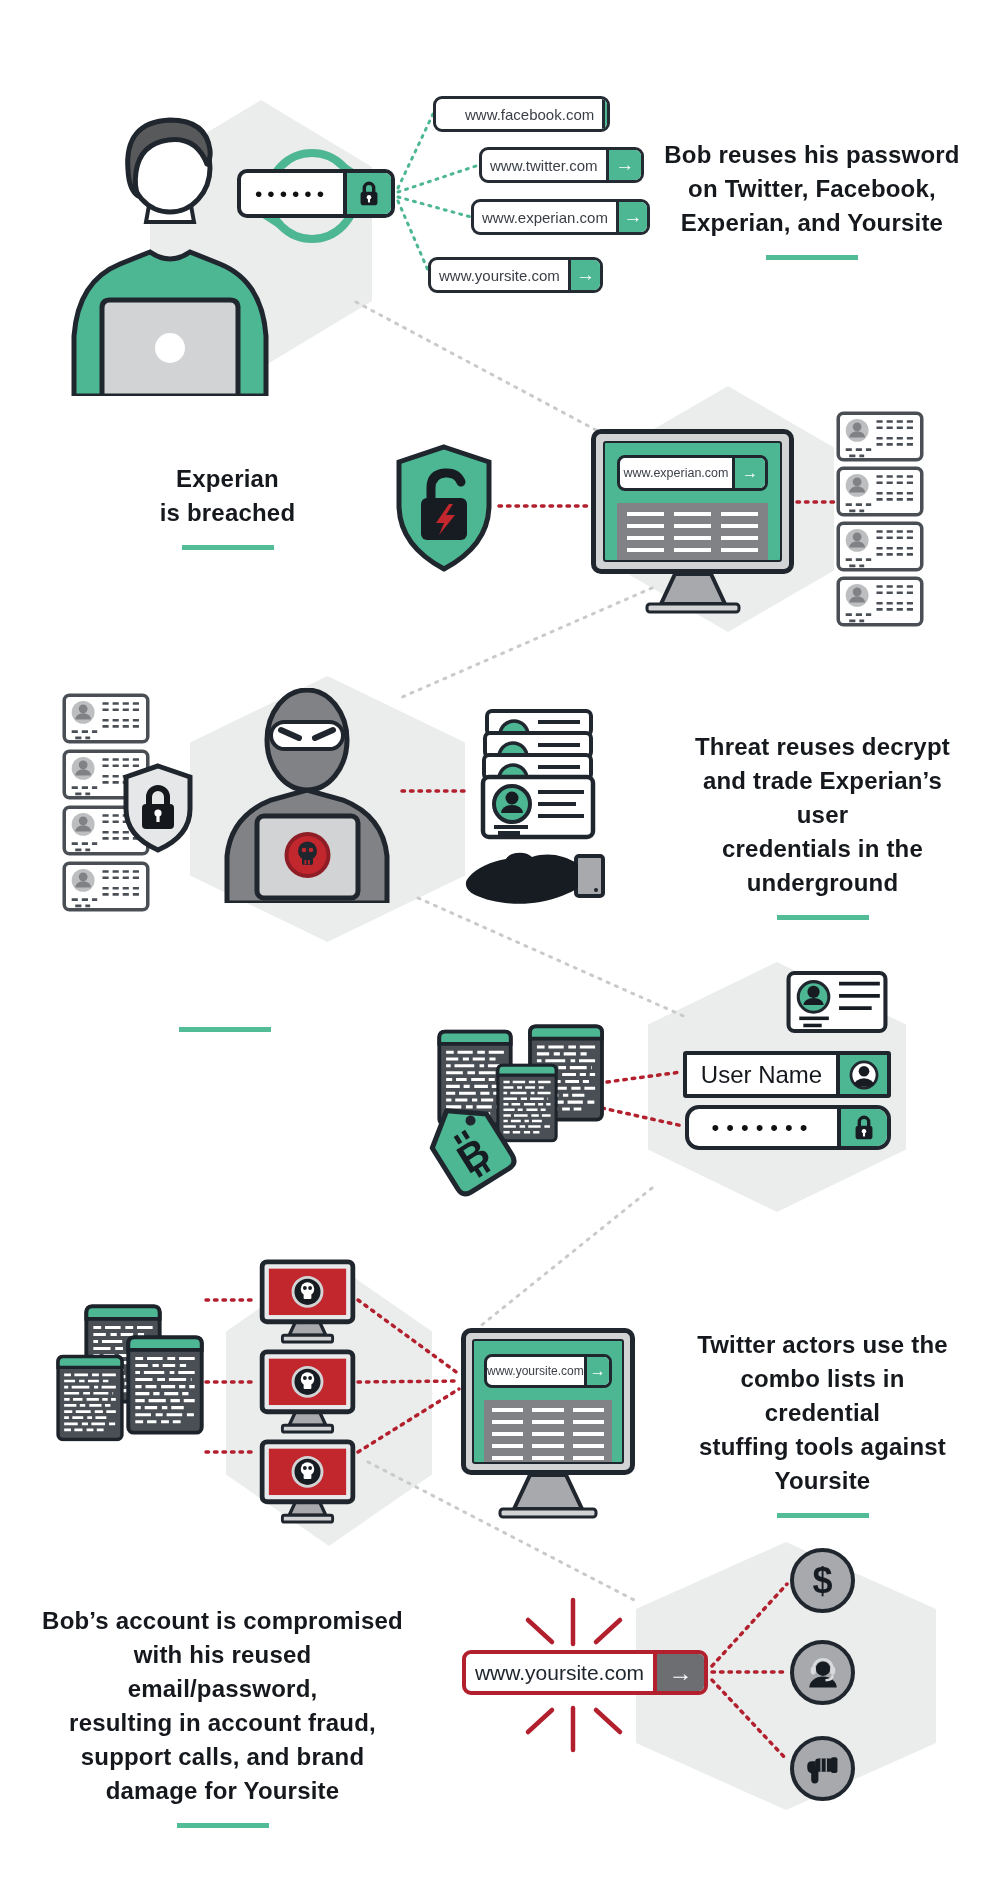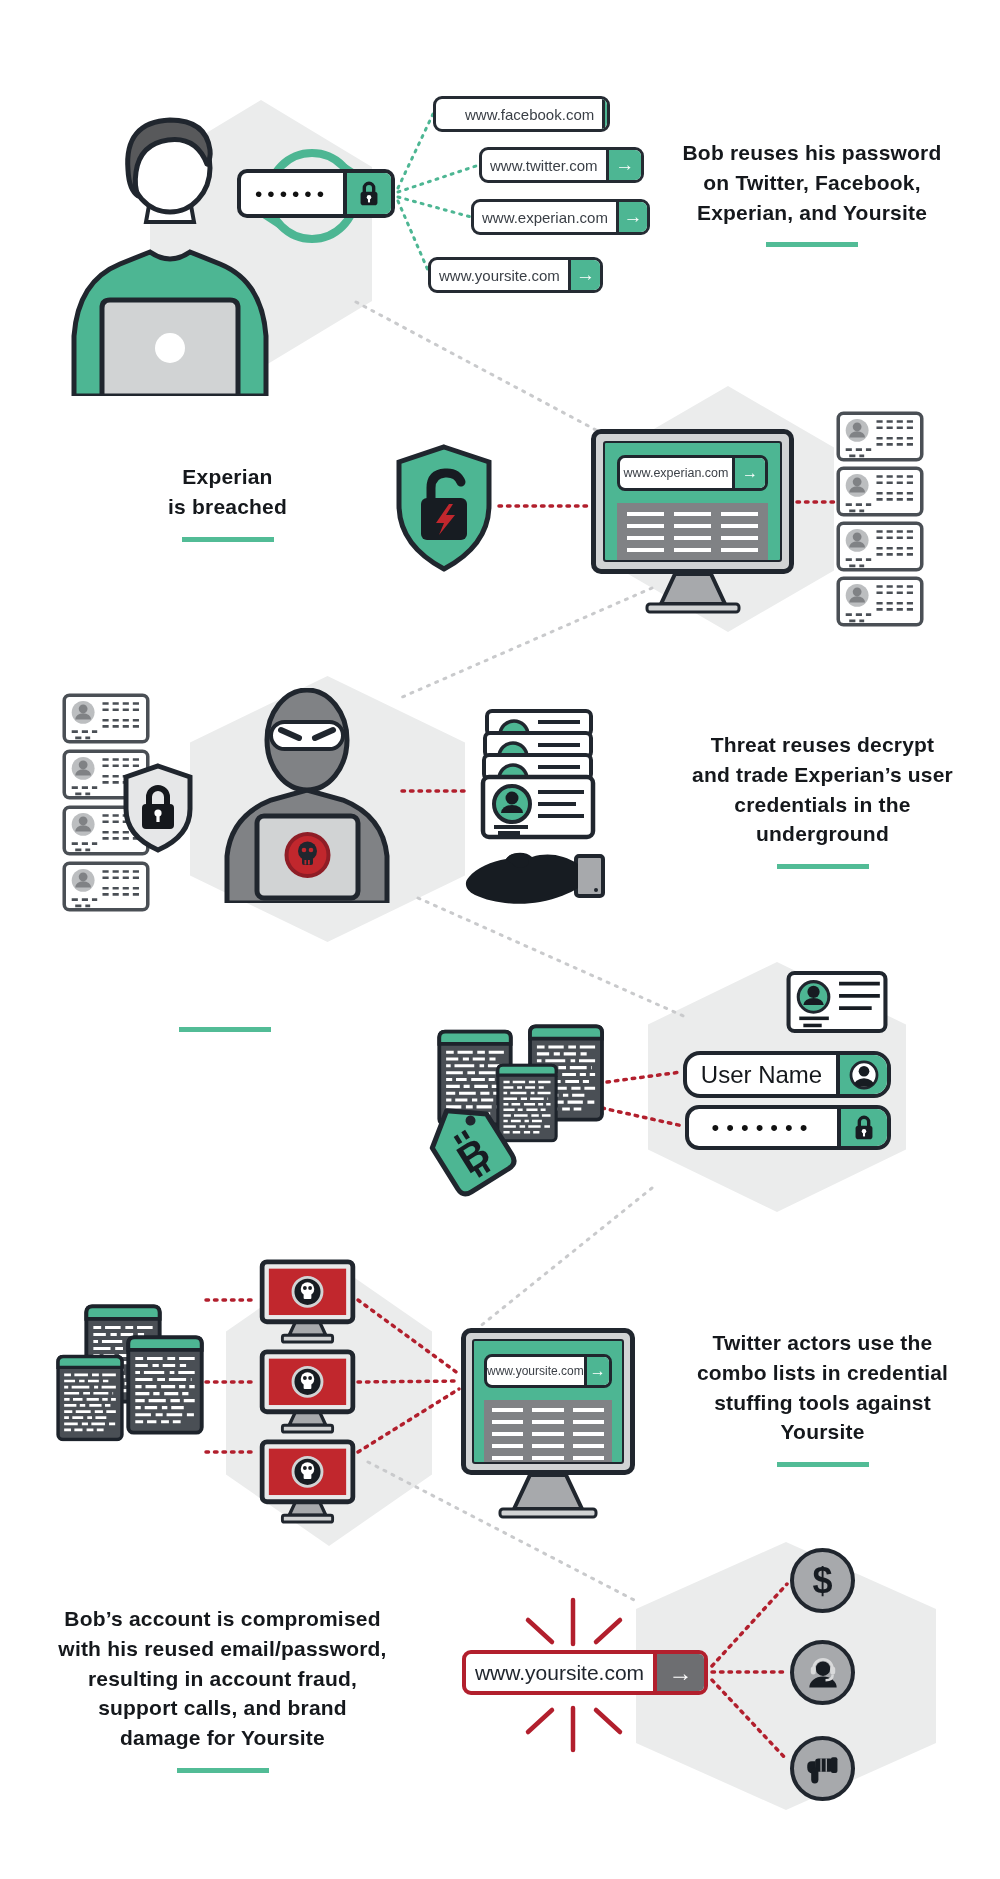--- a/index.html
+++ b/index.html
@@ -7,21 +7,21 @@
           font-family:"Liberation Sans","DejaVu Sans",sans-serif;}
   .hex{position:absolute;background:#EBECEC;z-index:0;
        clip-path:polygon(50% 0,100% 25%,100% 75%,50% 100%,0 75%,0 25%);}
   .wires{position:absolute;left:0;top:0;z-index:1;}
   .art{position:absolute;z-index:2;}
   .ln-teal{stroke:#4DB693;stroke-width:3;stroke-dasharray:2 6;stroke-linecap:round;fill:none;}
   .ln-gray{stroke:#C9CACC;stroke-width:3;stroke-dasharray:2 7;stroke-linecap:round;fill:none;}
   .ln-red{stroke:#B21F2D;stroke-width:3.5;stroke-dasharray:2.5 6;stroke-linecap:round;fill:none;}
   .ln-burst{stroke:#B21F2D;stroke-width:4.5;stroke-linecap:round;fill:none;}
   .cap{position:absolute;z-index:3;font-weight:700;color:#15181C;text-align:center;
-       font-size:21px;line-height:1.42;letter-spacing:.2px;}
+       font-size:24px;line-height:1.42;letter-spacing:.2px;}
   .cap-text{white-space:pre-line;}
   .underline{width:92px;height:5px;background:#52BC96;margin:15px auto 0;}
   
   .url-pill{position:absolute;z-index:3;height:36px;background:#fff;border:3.5px solid #252B33;
             border-radius:9px;display:flex;align-items:stretch;overflow:hidden;box-sizing:border-box;}
   .url-text{flex:1;display:flex;align-items:center;justify-content:center;
             font-size:15px;color:#3A3F46;padding:0 8px;white-space:nowrap;}
   .url-go{width:36px;background:#4DB693;border-left:3.5px solid #252B33;color:#fff;
           display:flex;align-items:center;justify-content:center;font-size:19px;font-weight:700;}
   
@@ -367,21 +367,21 @@
     <path d="M17,34 a10,7 0 0 1 20,0 z" fill="#171C22"></path>
     <g stroke="#171C22" stroke-width="3.5">
       <line x1="52" y1="13" x2="92" y2="13"></line>
       <line x1="52" y1="25" x2="92" y2="25"></line>
       <line x1="52" y1="37" x2="84" y2="37"></line>
       <line x1="13" y1="47" x2="42" y2="47"></line>
       <line x1="17" y1="54" x2="35" y2="54"></line>
     </g>
   </svg>
 
-  <div class="field-pill" style="left:683px;top:1051px;width:208px;height:47px;border-radius:17px;">
+  <div class="field-pill" style="left:683px;top:1051px;width:208px;height:47px;border-radius:3px;">
     <div class="field-value" style="font-size:24px;font-weight:400;">User Name</div>
     <div class="field-chip" style="width:47px;">
       <svg width="32" height="32" viewBox="0 0 30 30">
           <use href="#sym-usercircle"></use>
         </svg>
     </div>
   </div>
 
   <div class="field-pill" style="left:685px;top:1105px;width:206px;height:45px;border-radius:14px;">
     <div class="field-value dots" style="font-size:22px;letter-spacing:7px;">•••••••</div>

